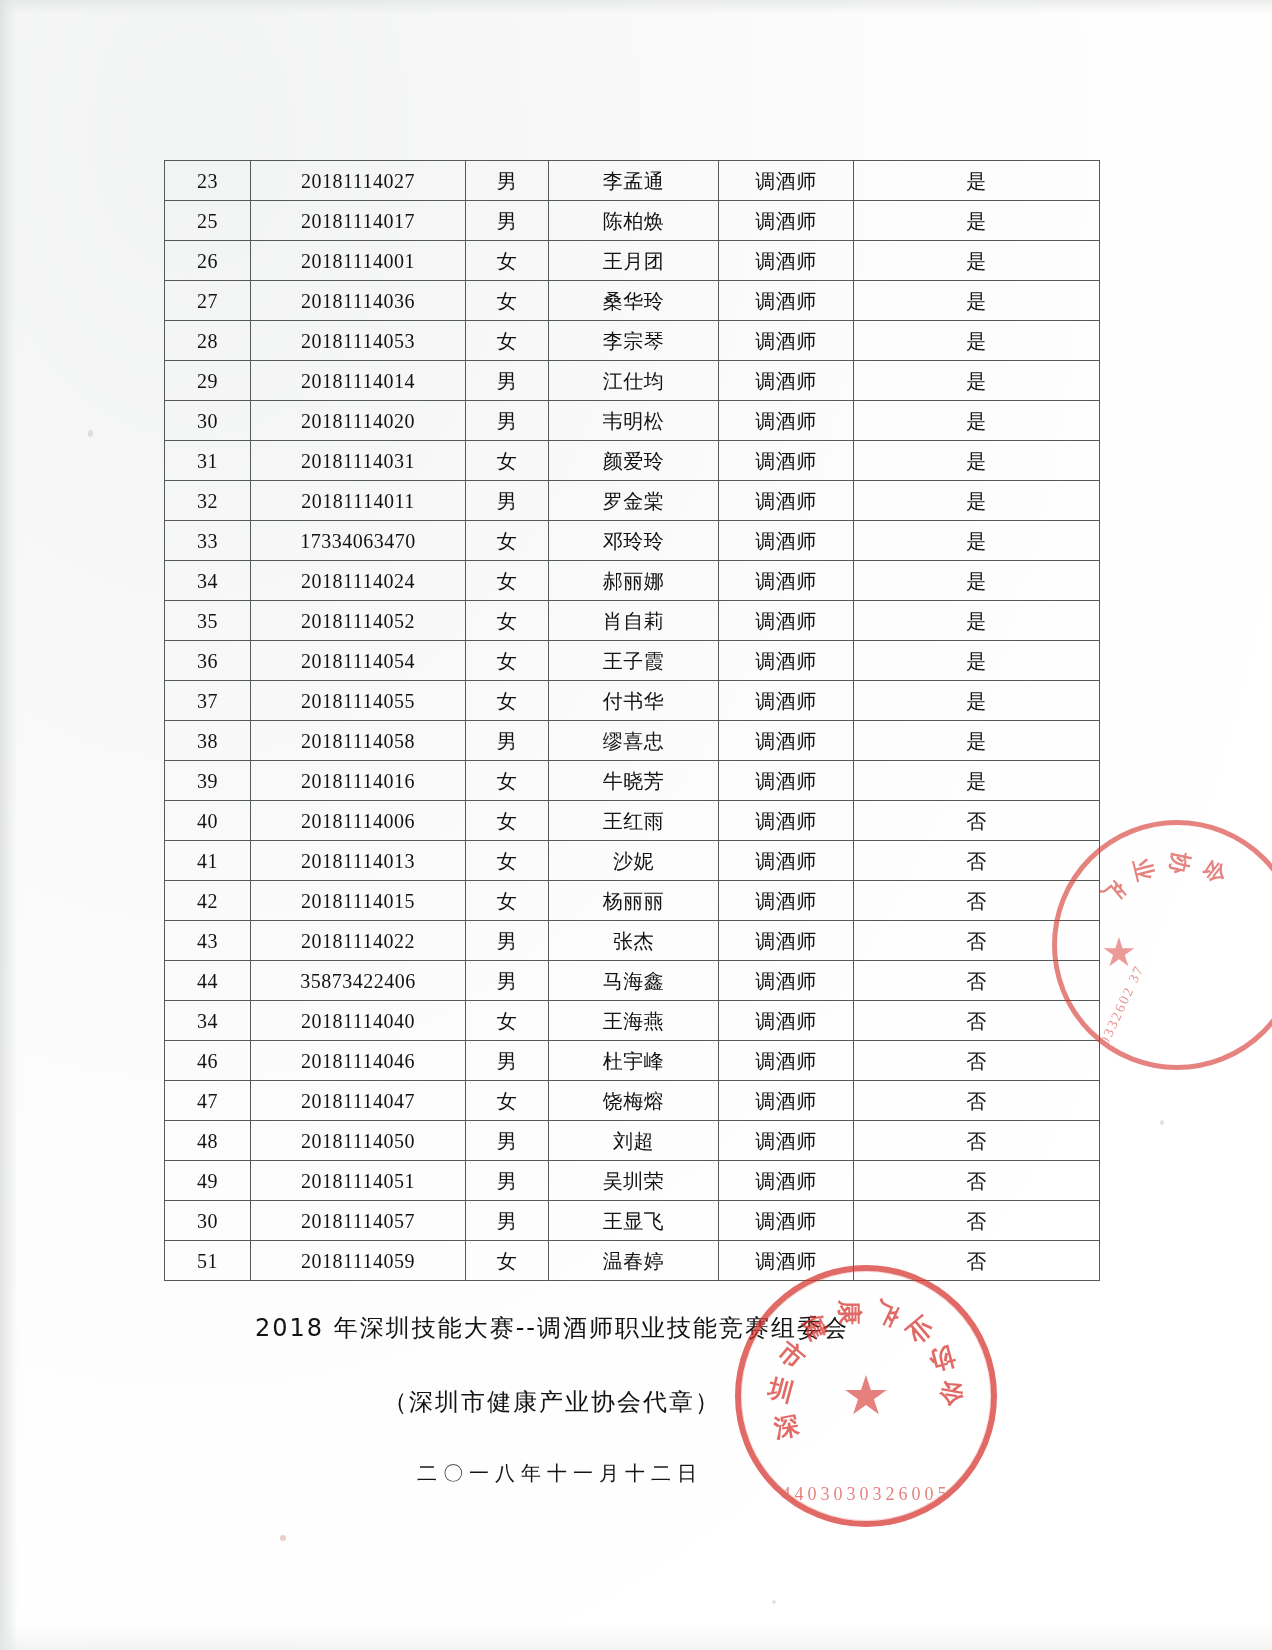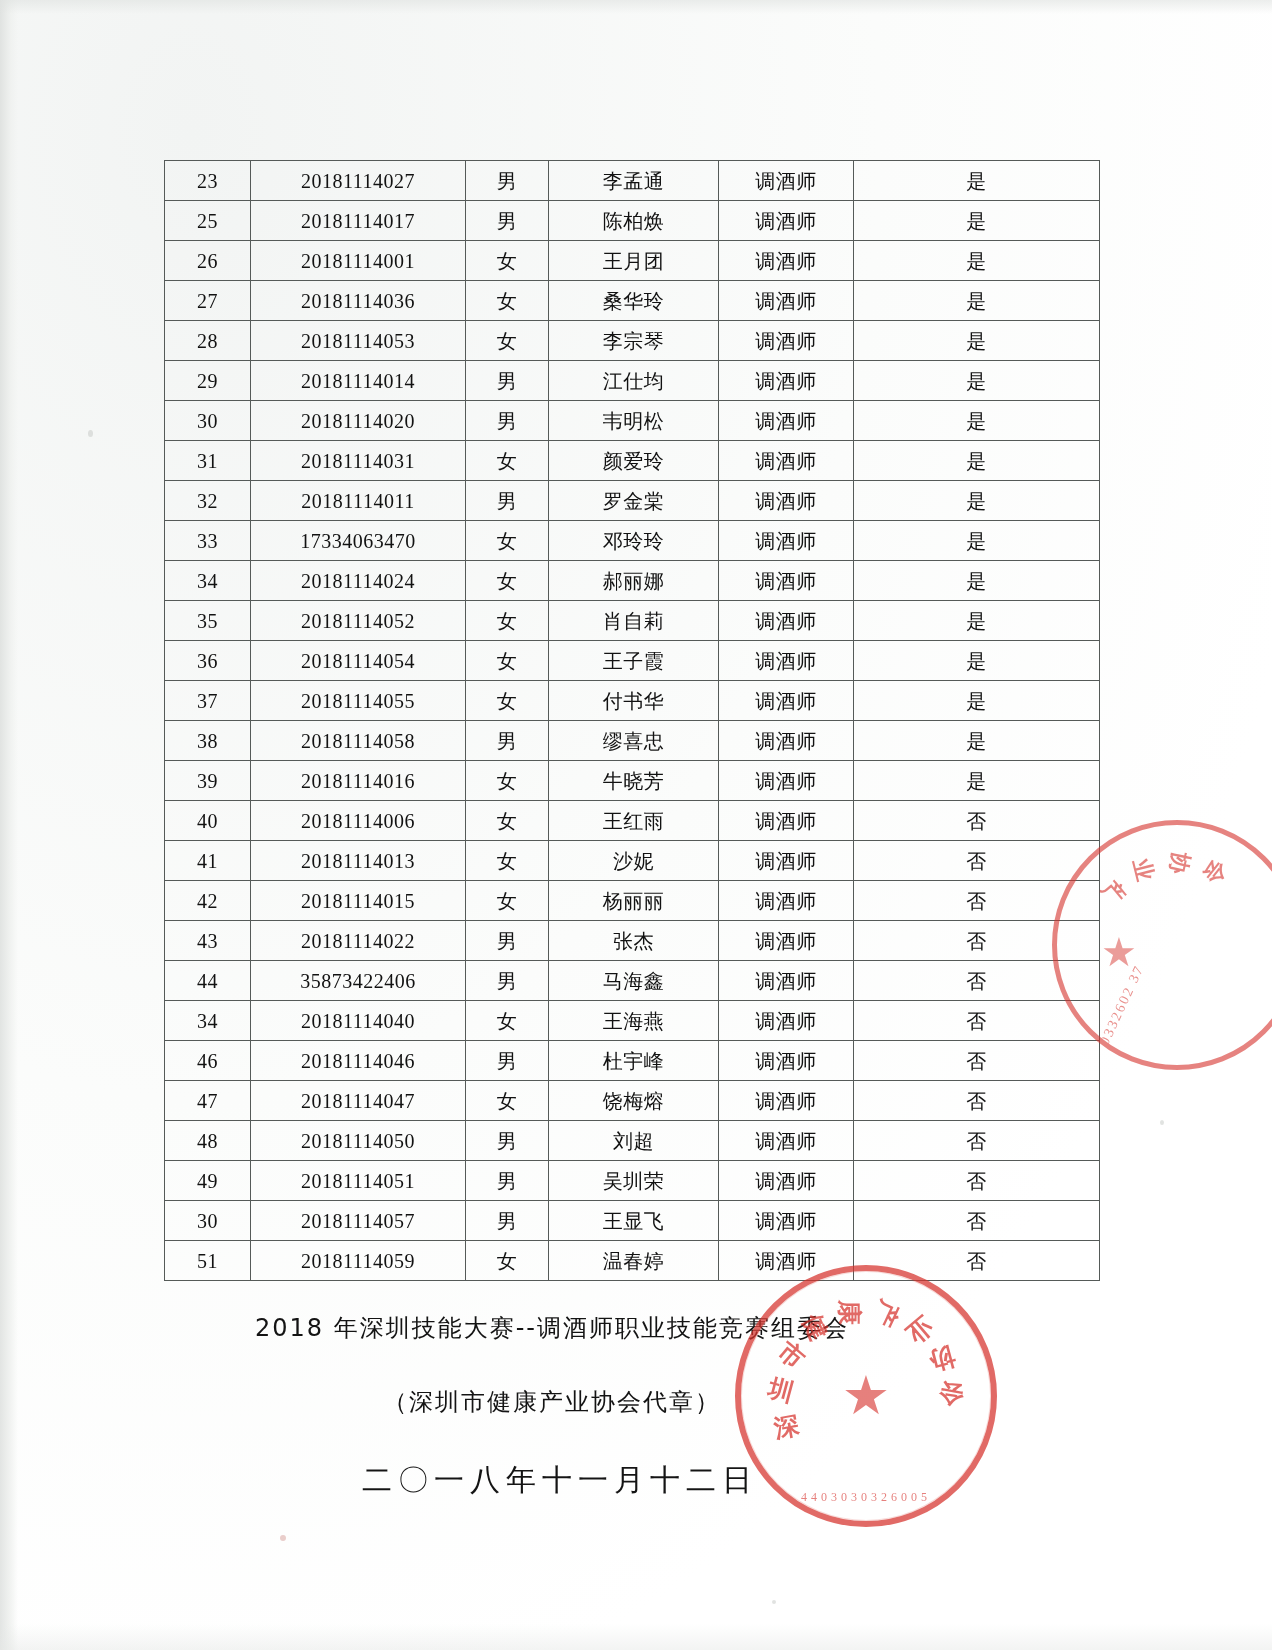--- a/index.html
+++ b/index.html
@@ -93,21 +93,21 @@
     margin-top: 40px;
   }
   .footer-line {
     font-size: 24px;
     letter-spacing: 2px;
     margin-bottom: 42px;
     white-space: nowrap;
   }
   #footer-org   { padding-left: 60px; }
   #footer-agent { padding-left: 60px; }
-  #footer-date  { padding-left: 76px; font-size: 30px; letter-spacing: 6px; }
+  #footer-date  { padding-left: 76px; font-size: 20px; letter-spacing: 6px; }
 
   
   .stamp {
     position: absolute;
     border-radius: 50%;
     pointer-events: none;
   }
   #stamp-main {
     left: 735px;
     top: 1265px;
@@ -142,21 +142,21 @@
     font-size: 25px;
     transform-origin: 0 0;
     white-space: pre;
   }
   #stamp-main-number {
     position: absolute;
     left: 50%;
     bottom: 16px;
     transform: translateX(-50%);
     color: #d6322c;
-    font-size: 12px;
+    font-size: 18px;
     letter-spacing: 4px;
     font-family: "Liberation Serif", serif;
     opacity: .85;
   }
   
   #stamp-edge {
     left: 1052px;
     top: 820px;
     width: 240px;
     height: 240px;

